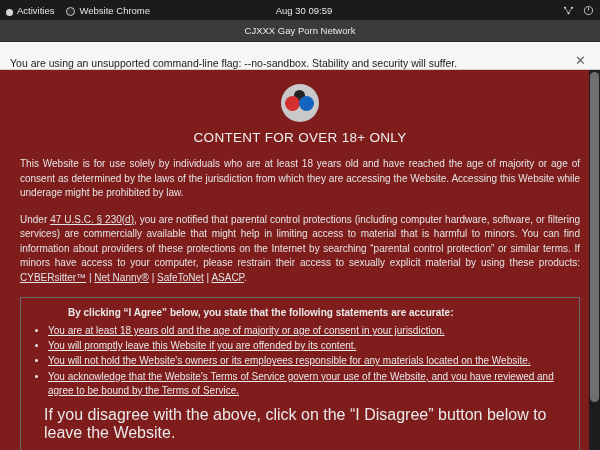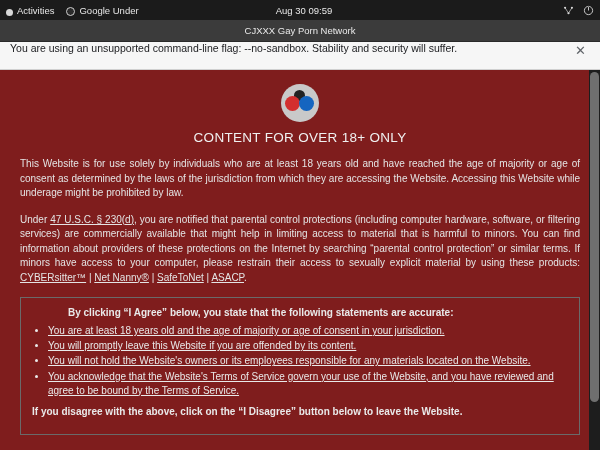--- a/index.html
+++ b/index.html
@@ -59,21 +59,21 @@
     border-bottom: 1px solid #2a2a2a;
   }
 
   
   .infobar {
     height: 28px;
     background: #f6f6f6;
     color: #202124;
     font-size: 10.5px;
     display: flex;
-    align-items: flex-start;
+    align-items: flex-end;
     padding: 0 10px;
     border-bottom: 1px solid #d0d0d0;
   }
   .infobar-text { flex: 1; }
   .infobar-close {
     color: #5f6368;
     font-size: 13px;
     line-height: 1;
     padding: 2px 4px;
     cursor: default;
@@ -140,23 +140,23 @@
     margin: 0 0 8px 0;
     padding-left: 16px;
     text-decoration: underline;
   }
   .agreebox li {
     font-size: 10px;
     line-height: 1.42;
     margin-bottom: 1px;
   }
   .agreebox .disagree-line {
-    font-size: 10px;
-    font-weight: bold;
-    margin: 0 0 7px 0;
+    font-size: 16px;
+    font-weight: normal;
+    margin: 0 0 7px 12px;
   }
   .agreebox .date {
     font-size: 10px;
     margin: 0;
   }
 
   
   .scrollbar {
     position: absolute;
     top: 0; right: 0;
@@ -175,21 +175,21 @@
 <body>
 
 <div class="topbar">
   <div class="topbar-left">
     <div class="tb-item">
       <span class="dot-activities"></span>
       <span>Activities</span>
     </div>
     <div class="tb-item">
       <span class="chrome-dot"></span>
-      <span>Google Under</span>
+      <span>Website Chrome</span>
     </div>
   </div>
   <div class="topbar-center">Aug 30  09:59</div>
   <div class="topbar-right">
     <svg class="tb-icon" viewBox="0 0 16 16">
       <circle cx="3" cy="4" r="1.6" fill="#d8d8d8"></circle>
       <circle cx="13" cy="4" r="1.6" fill="#d8d8d8"></circle>
       <circle cx="8" cy="12" r="1.6" fill="#d8d8d8"></circle>
       <path d="M3 4 L8 12 L13 4" stroke="#d8d8d8" stroke-width="1" fill="none"></path>
     </svg>

